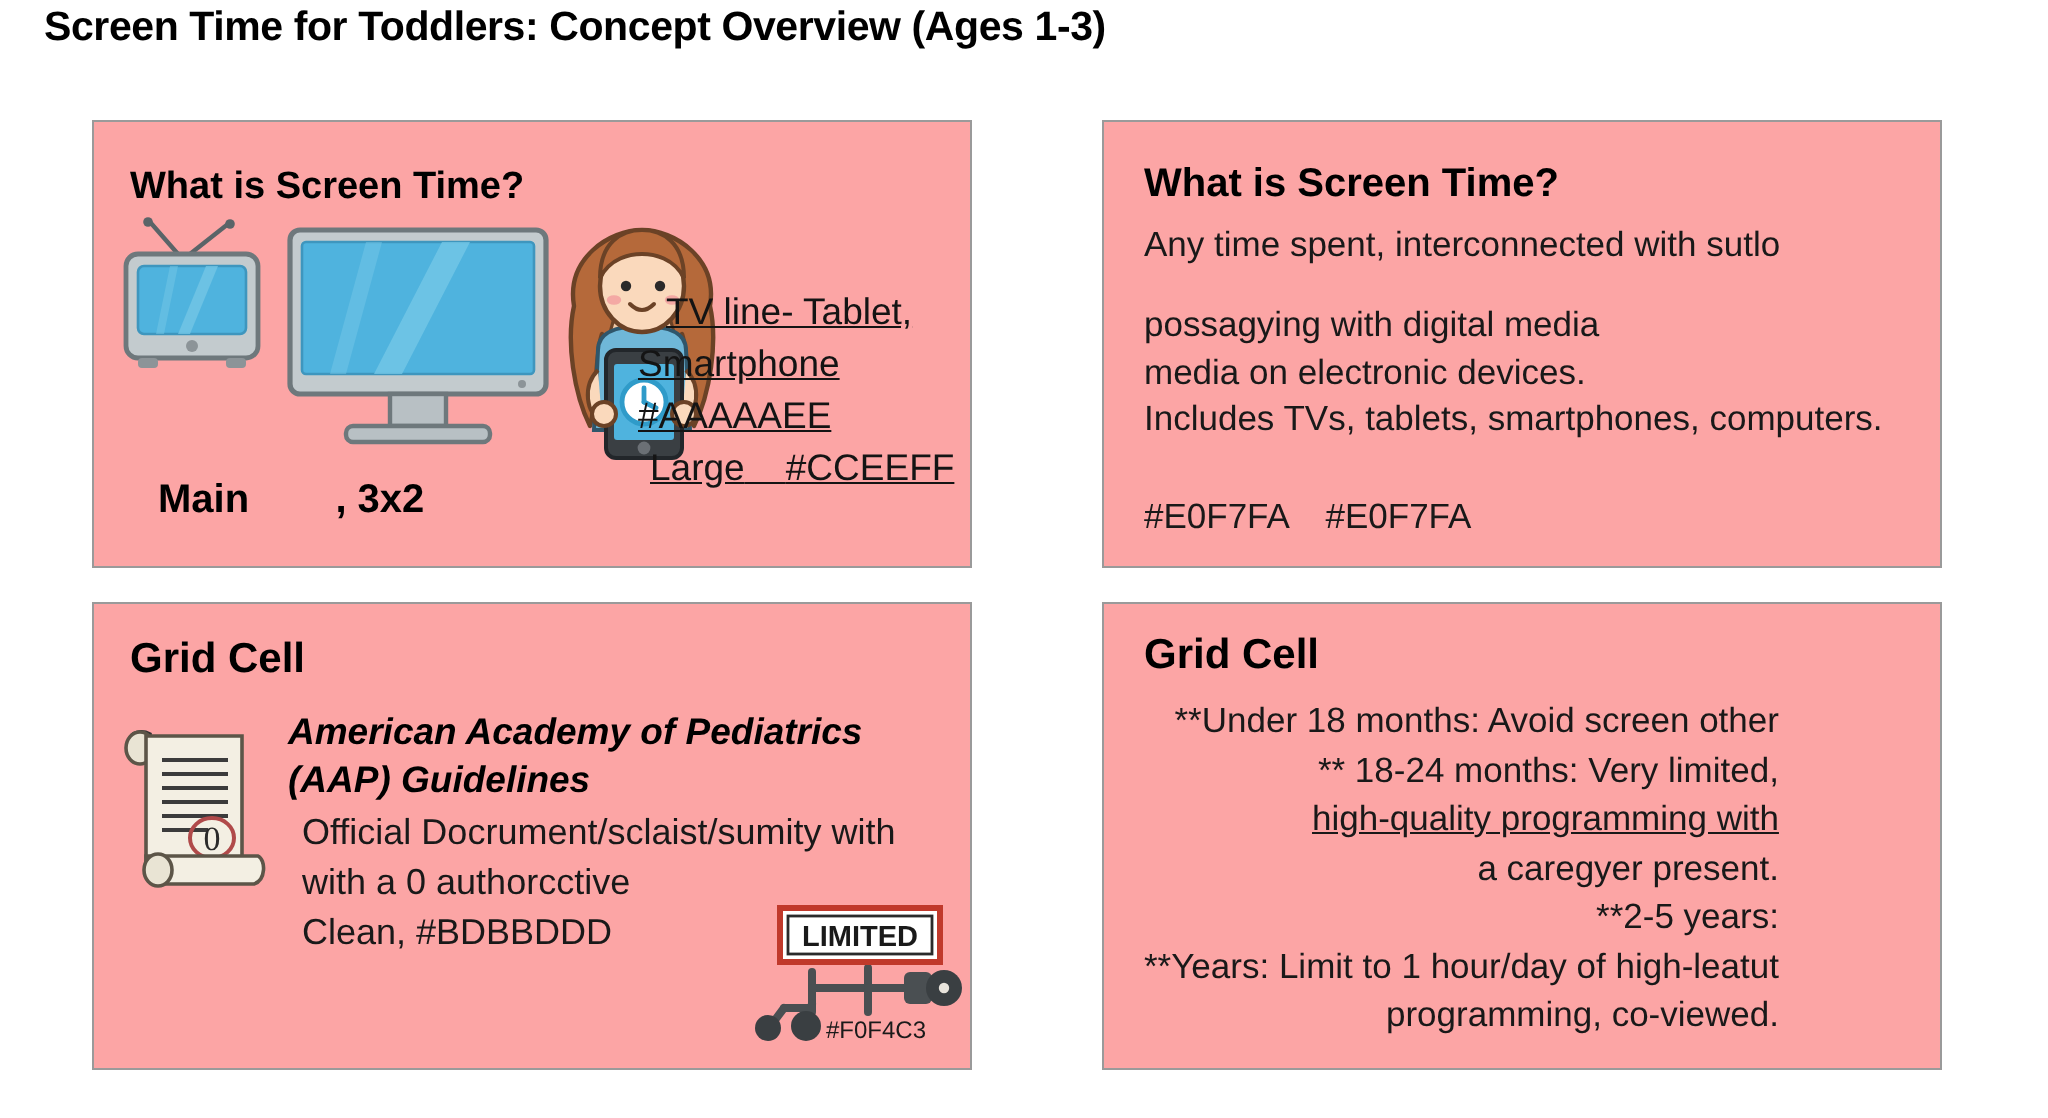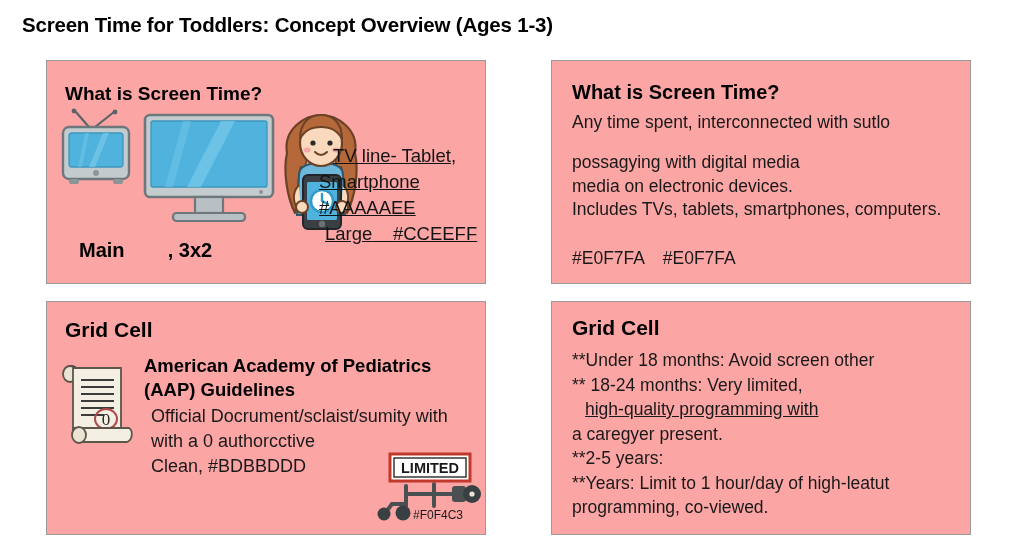--- a/index.html
+++ b/index.html
@@ -14,21 +14,21 @@
     overflow: hidden;
     font-family: "Liberation Sans", sans-serif;
     color: #111111;
     -webkit-font-smoothing: antialiased;
   }
 
   
   .page-title {
     position: absolute;
     left: 22px;
-    top: 13px;
+    top: 2px;
     font-size: 20.5px;
     font-weight: bold;
     letter-spacing: -0.2px;
     color: #000000;
     white-space: nowrap;
   }
 
   
   .panel {
     position: absolute;
@@ -90,41 +90,41 @@
     font-size: 17.5px;
     line-height: 23.5px;
     color: #191919;
   }
   .body-text .ln { display: block; white-space: nowrap; }
   #tr-para1 { left: 20px; top: 50px; }
   #tr-para2 { left: 20px; top: 90px; }
   #tr-codes { left: 20px; top: 186px; font-size: 17.5px; }
   #tr-codes .gap { display: inline-block; width: 9px; }
 
-  #br-list { left: 20px; top: 46px; font-size: 17.5px; line-height: 24.5px; }
+  #br-list { left: 20px; top: 46px; font-size: 17.5px; line-height: 24.5px; text-align: right; }
   #br-list .ln.ind1 { padding-left: 13px; text-decoration: underline; }
 
   
   .scroll-art {
     position: absolute;
     left: 12px;
     top: 62px;
     width: 78px;
     height: 84px;
   }
   .bl-subhead {
     position: absolute;
     left: 97px;
     top: 52px;
     font-size: 18.5px;
     font-weight: bold;
     line-height: 24px;
     color: #000000;
   }
-  .bl-subhead .ln { display: block; white-space: nowrap; }
+  .bl-subhead .ln { display: block; white-space: nowrap; font-style: italic; }
   .bl-body {
     position: absolute;
     left: 104px;
     top: 102px;
     font-size: 18px;
     line-height: 25px;
     color: #191919;
   }
   .bl-body .ln { display: block; white-space: nowrap; }
   .limited-art {

